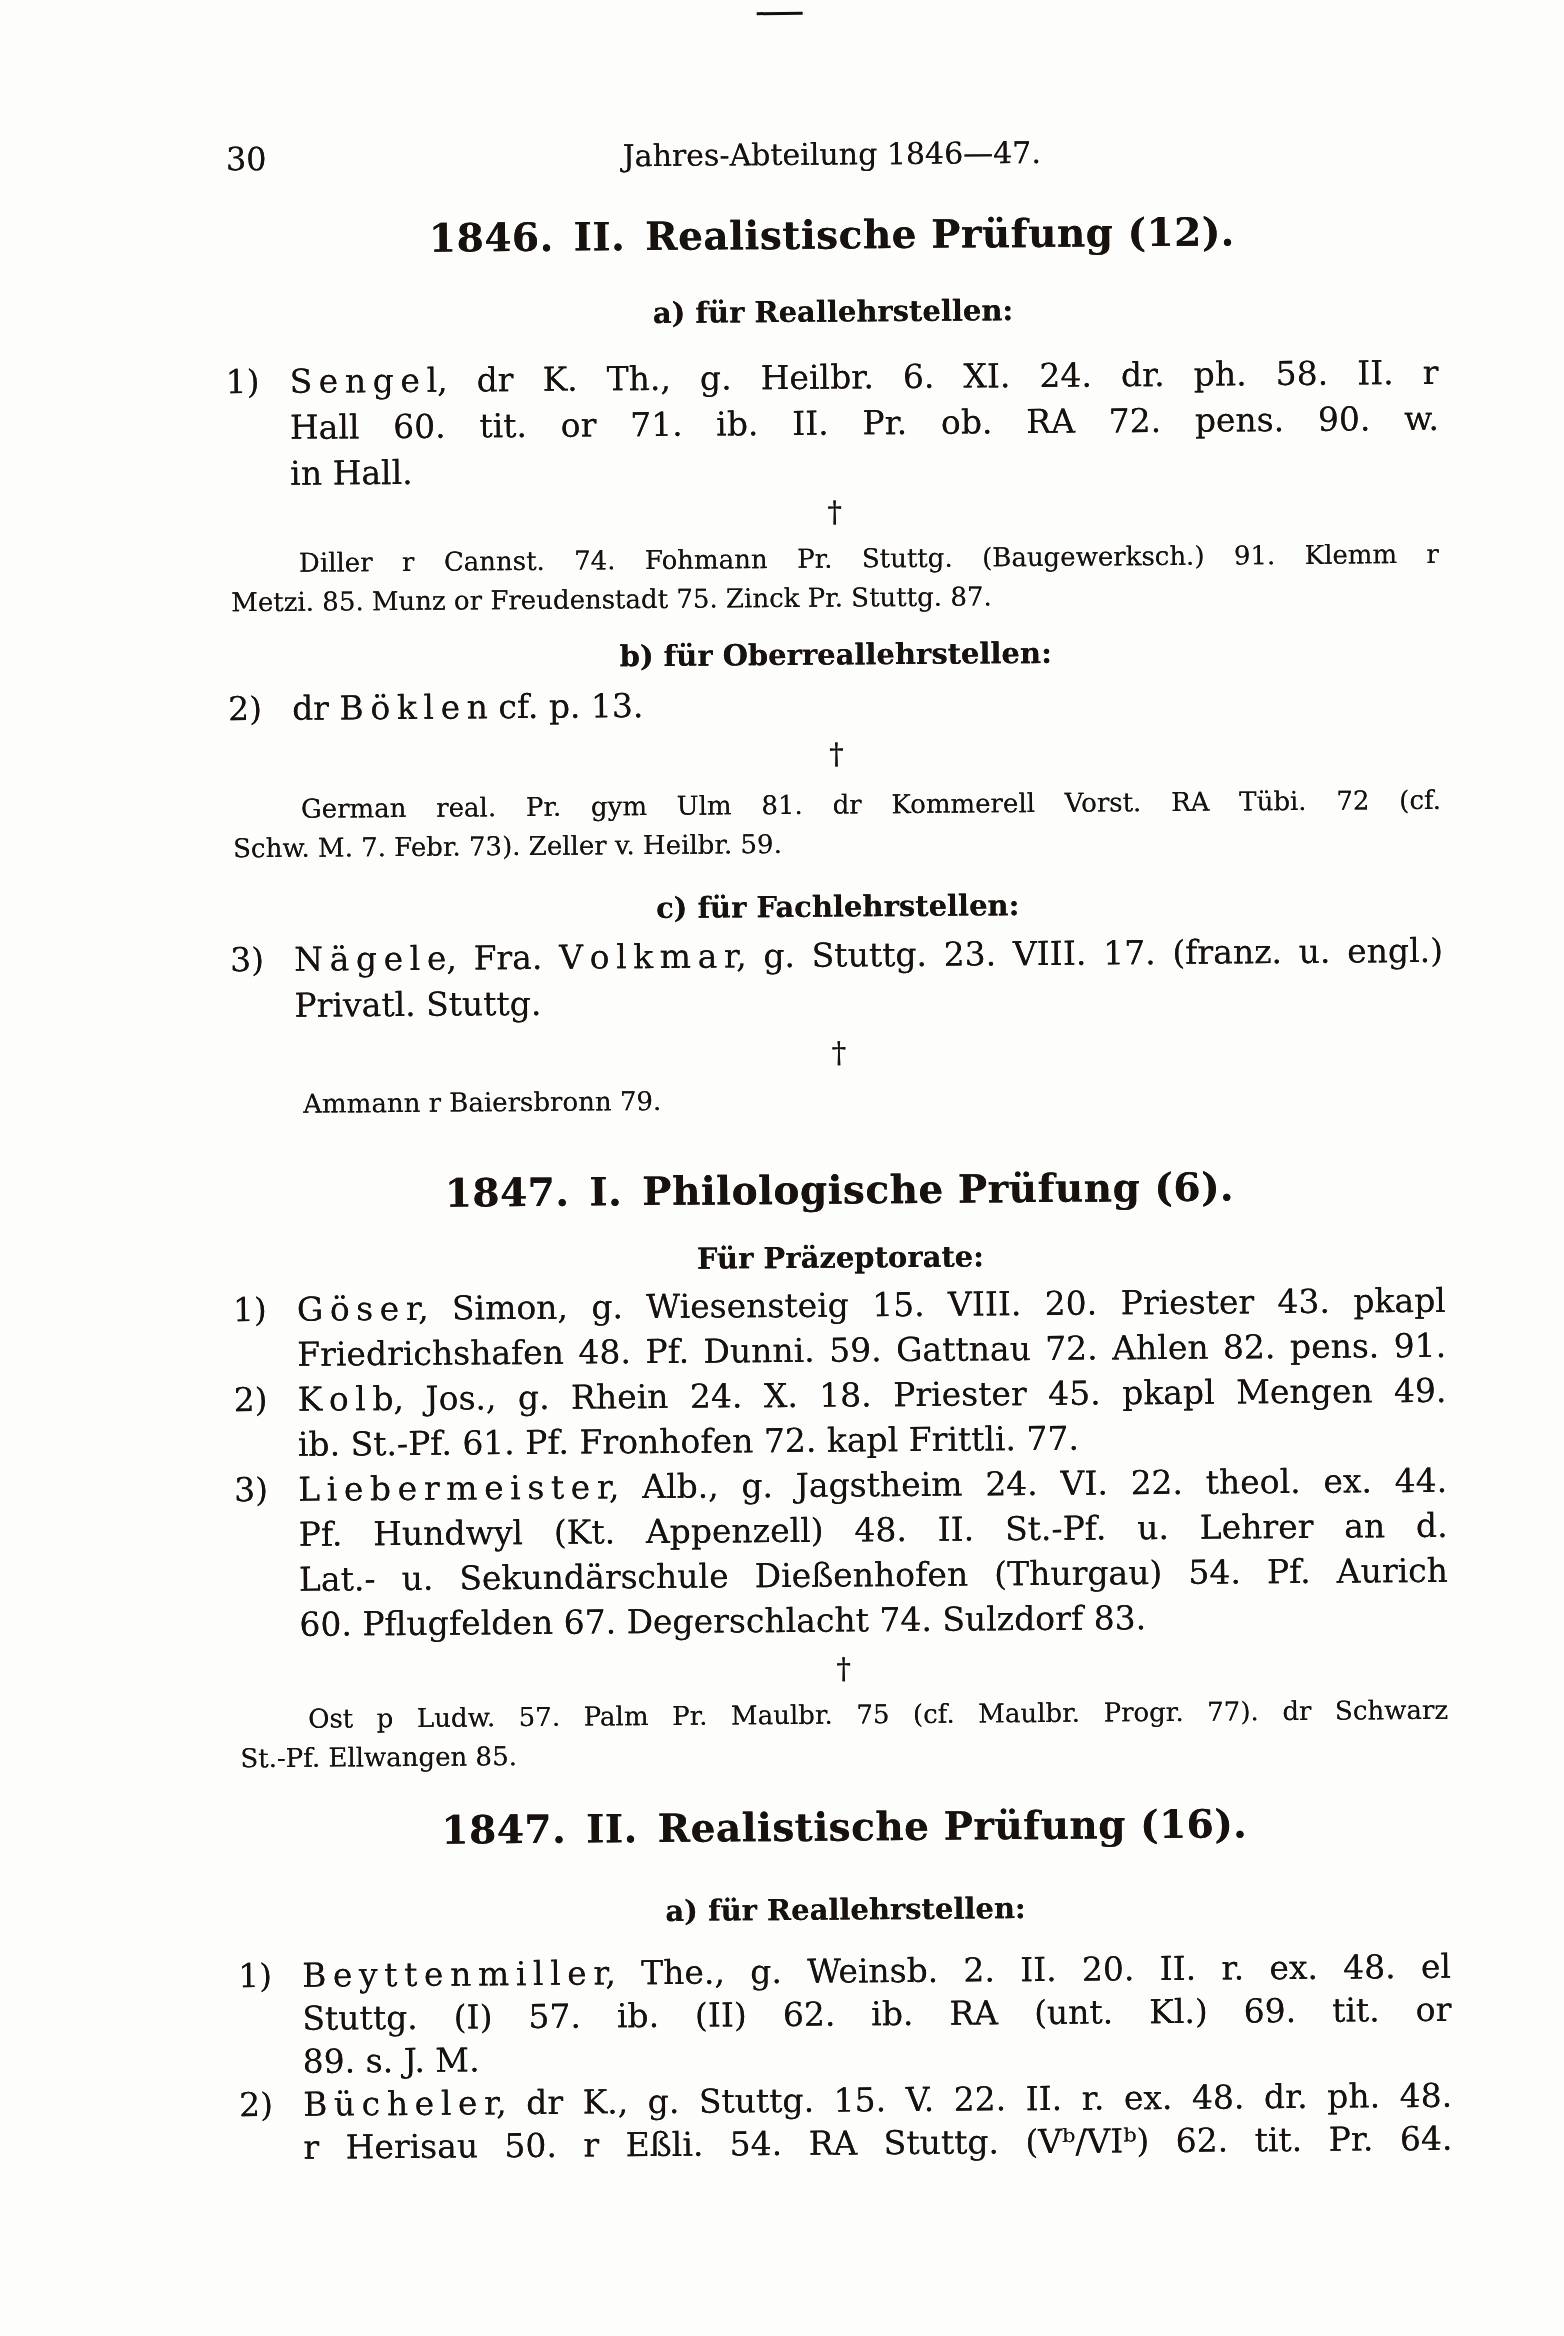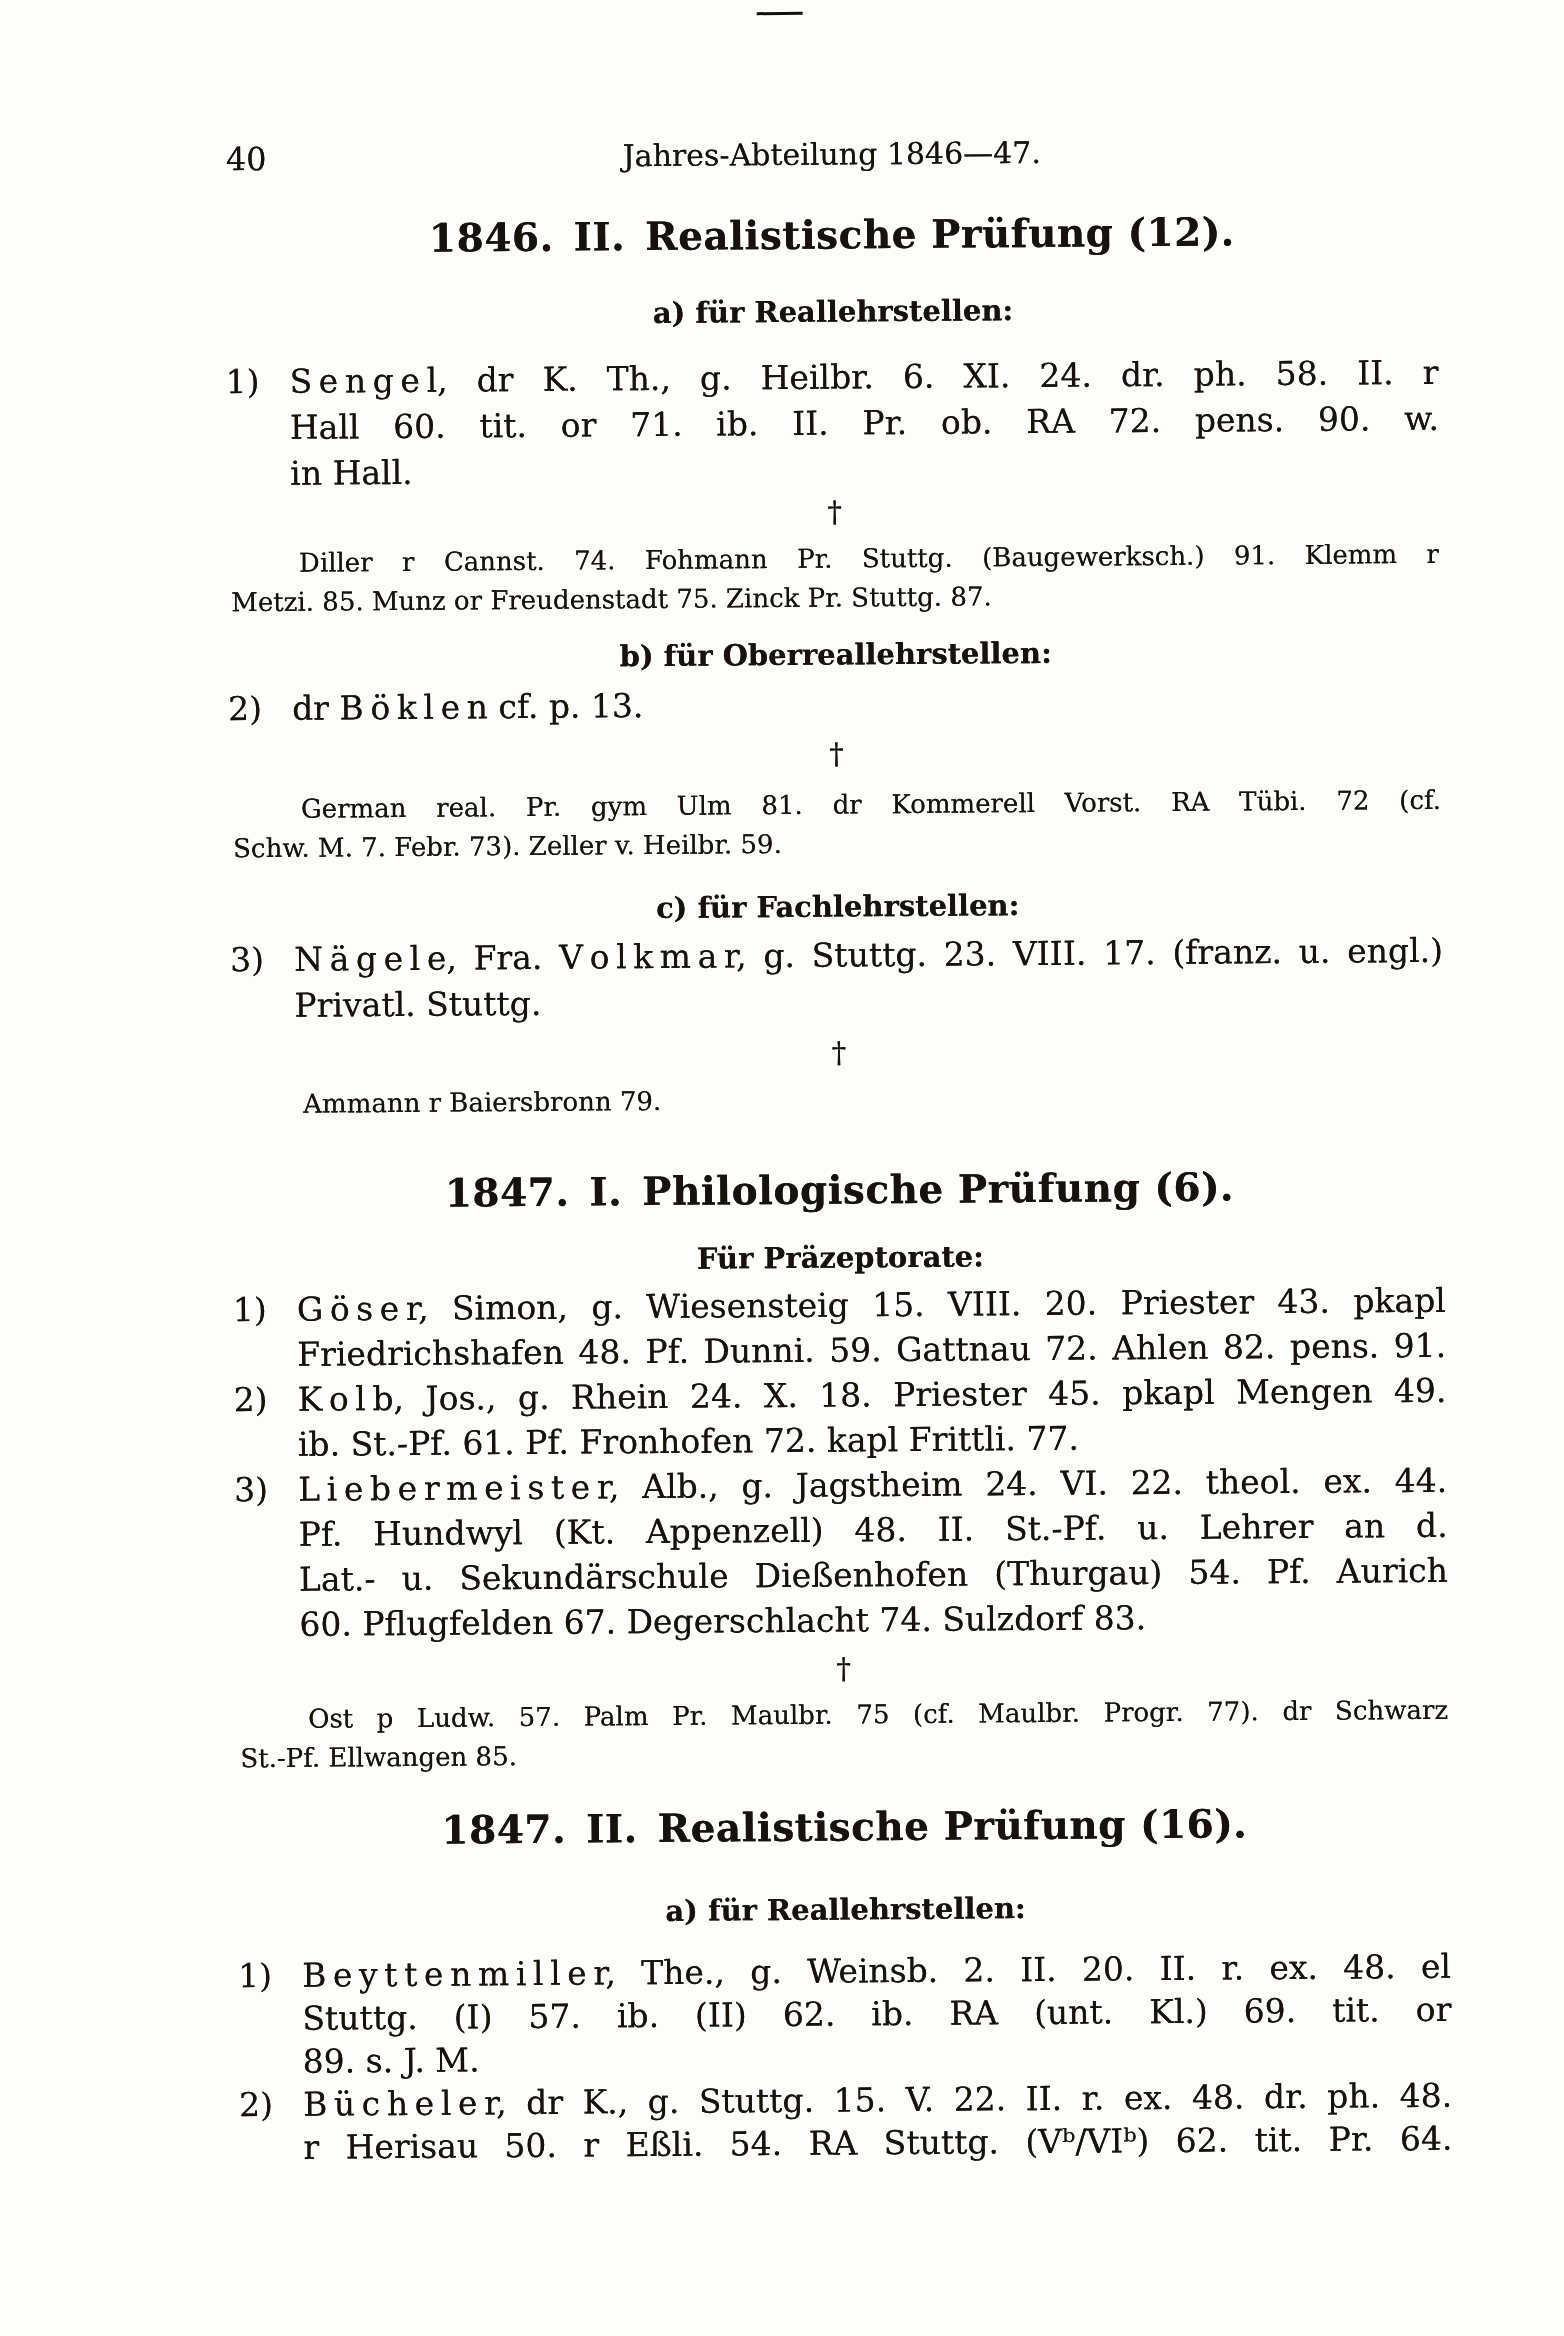--- a/index.html
+++ b/index.html
@@ -47,21 +47,21 @@
   .note .line.end{text-align-last:left;}
 </style>
 </head>
 <body>
 
 <div class="page">
   <div class="content">
 
     <div class="top-rule"></div>
 
-    <div class="pagenum">40</div>
+    <div class="pagenum">30</div>
     <div class="runtitle">Jahres-Abteilung 1846—47.</div>
 
     <div class="h1" style="top:212px">1846. II. Realistische Prüfung (12).</div>
     <div class="sub" style="top:295px">a) für Reallehrstellen:</div>
 
     <div class="entry" style="top:355px">
       <span class="num">1)</span>
       <div class="line">S e n g e l, dr K. Th., g. Heilbr. 6. XI. 24.  dr. ph. 58. II. r</div>
       <div class="line">Hall 60.  tit. or 71.  ib. II. Pr. ob. RA 72. pens. 90. w.</div>
       <div class="line end">in Hall.</div>

